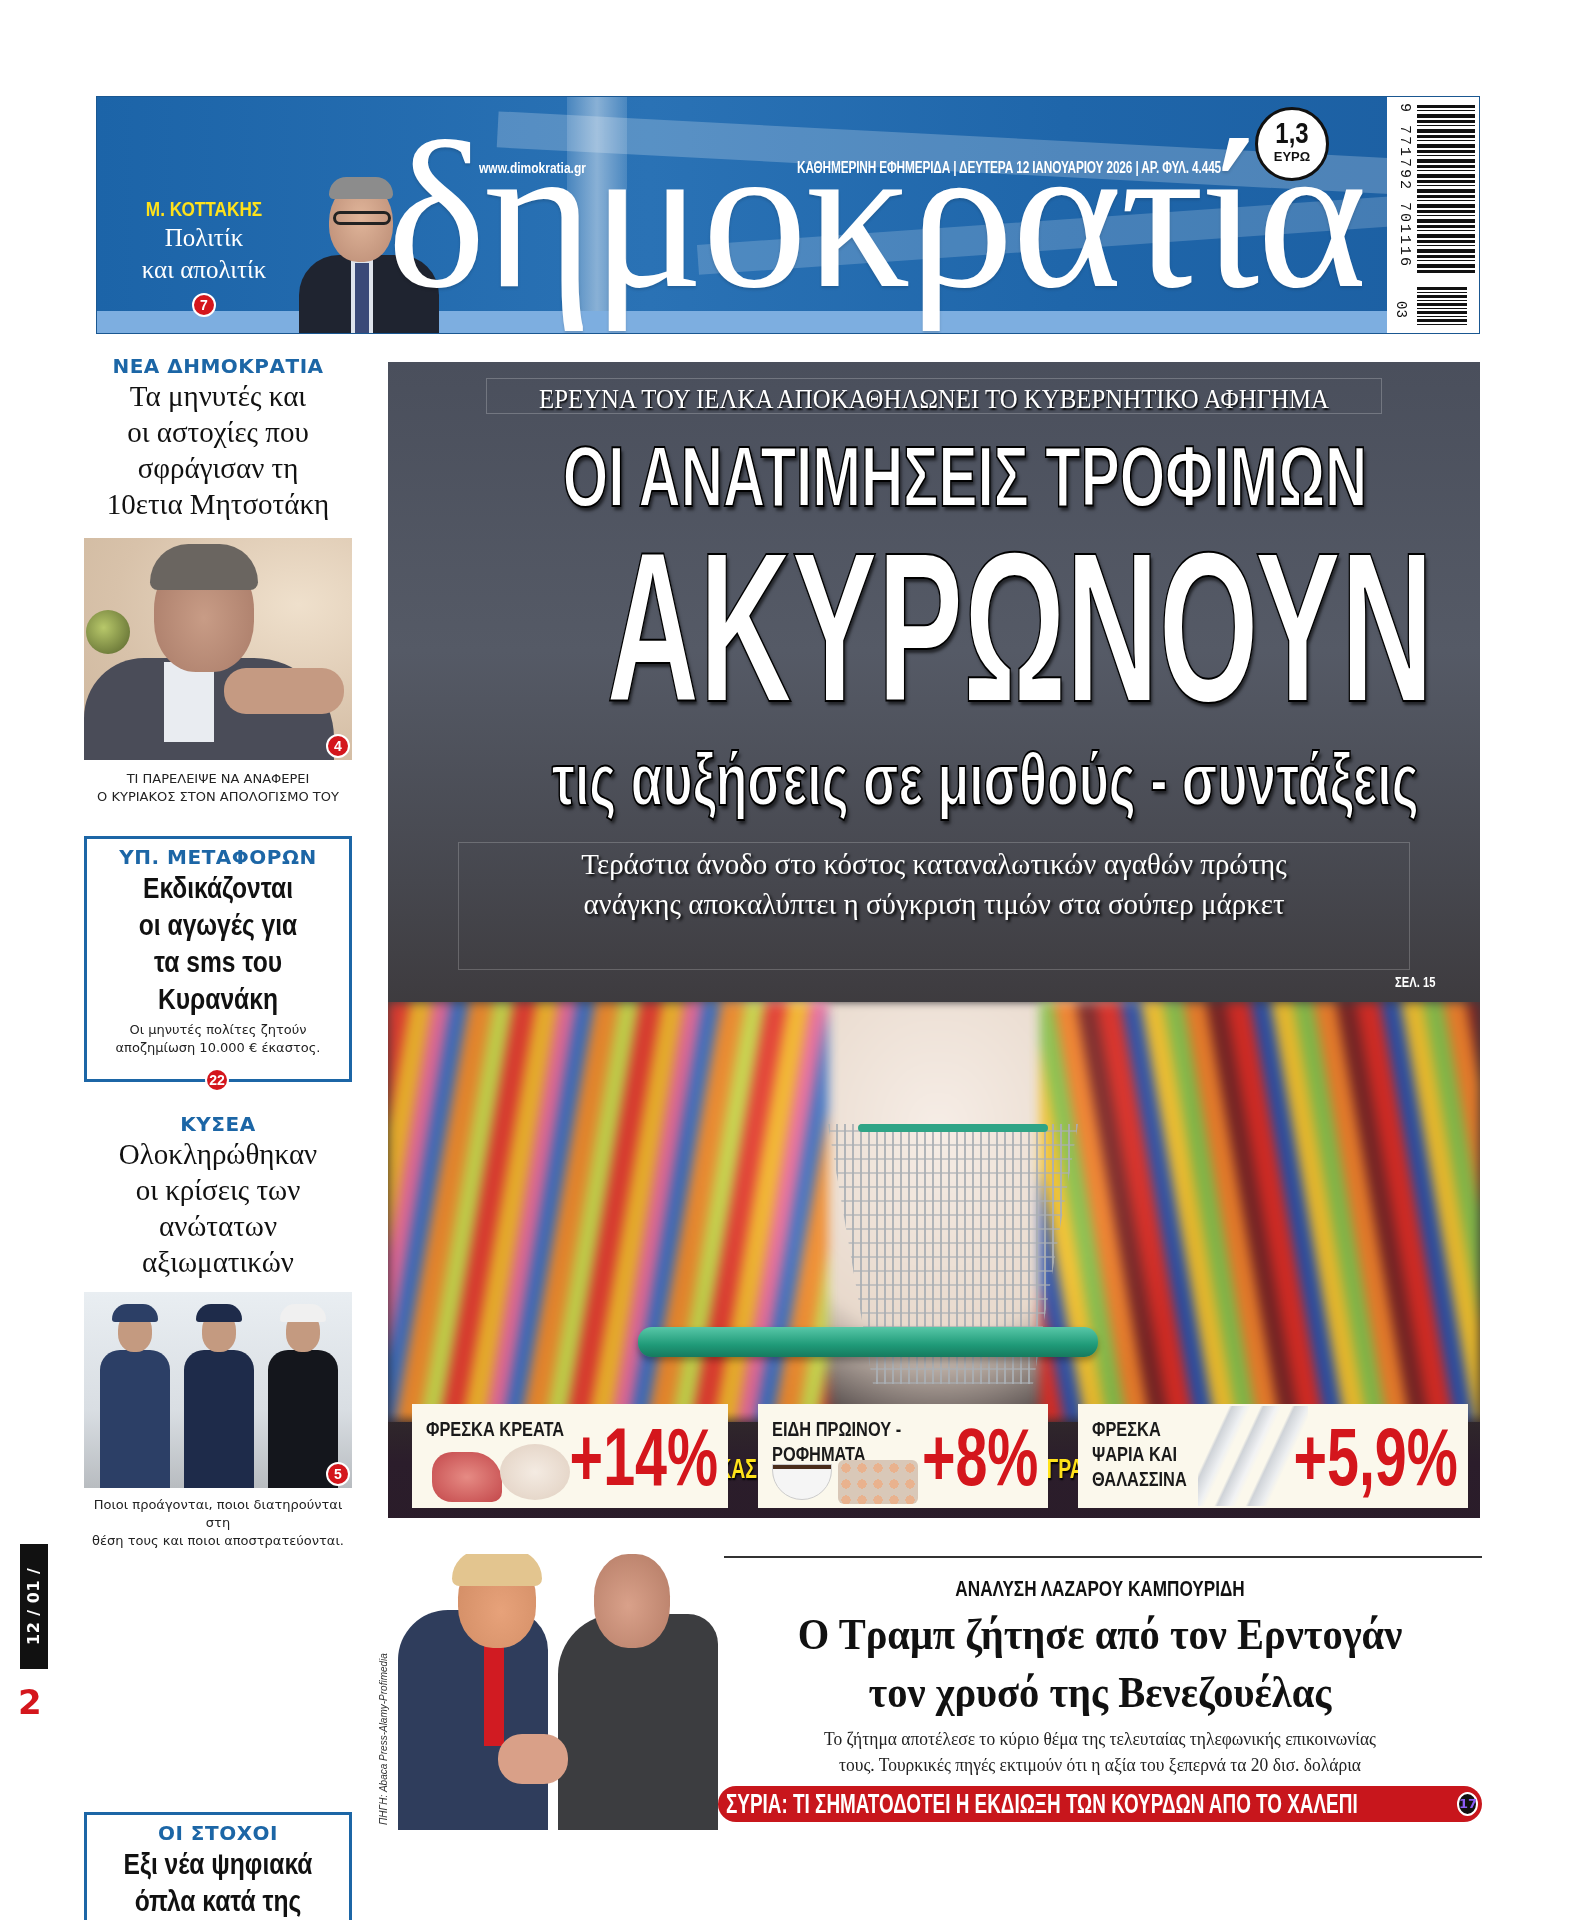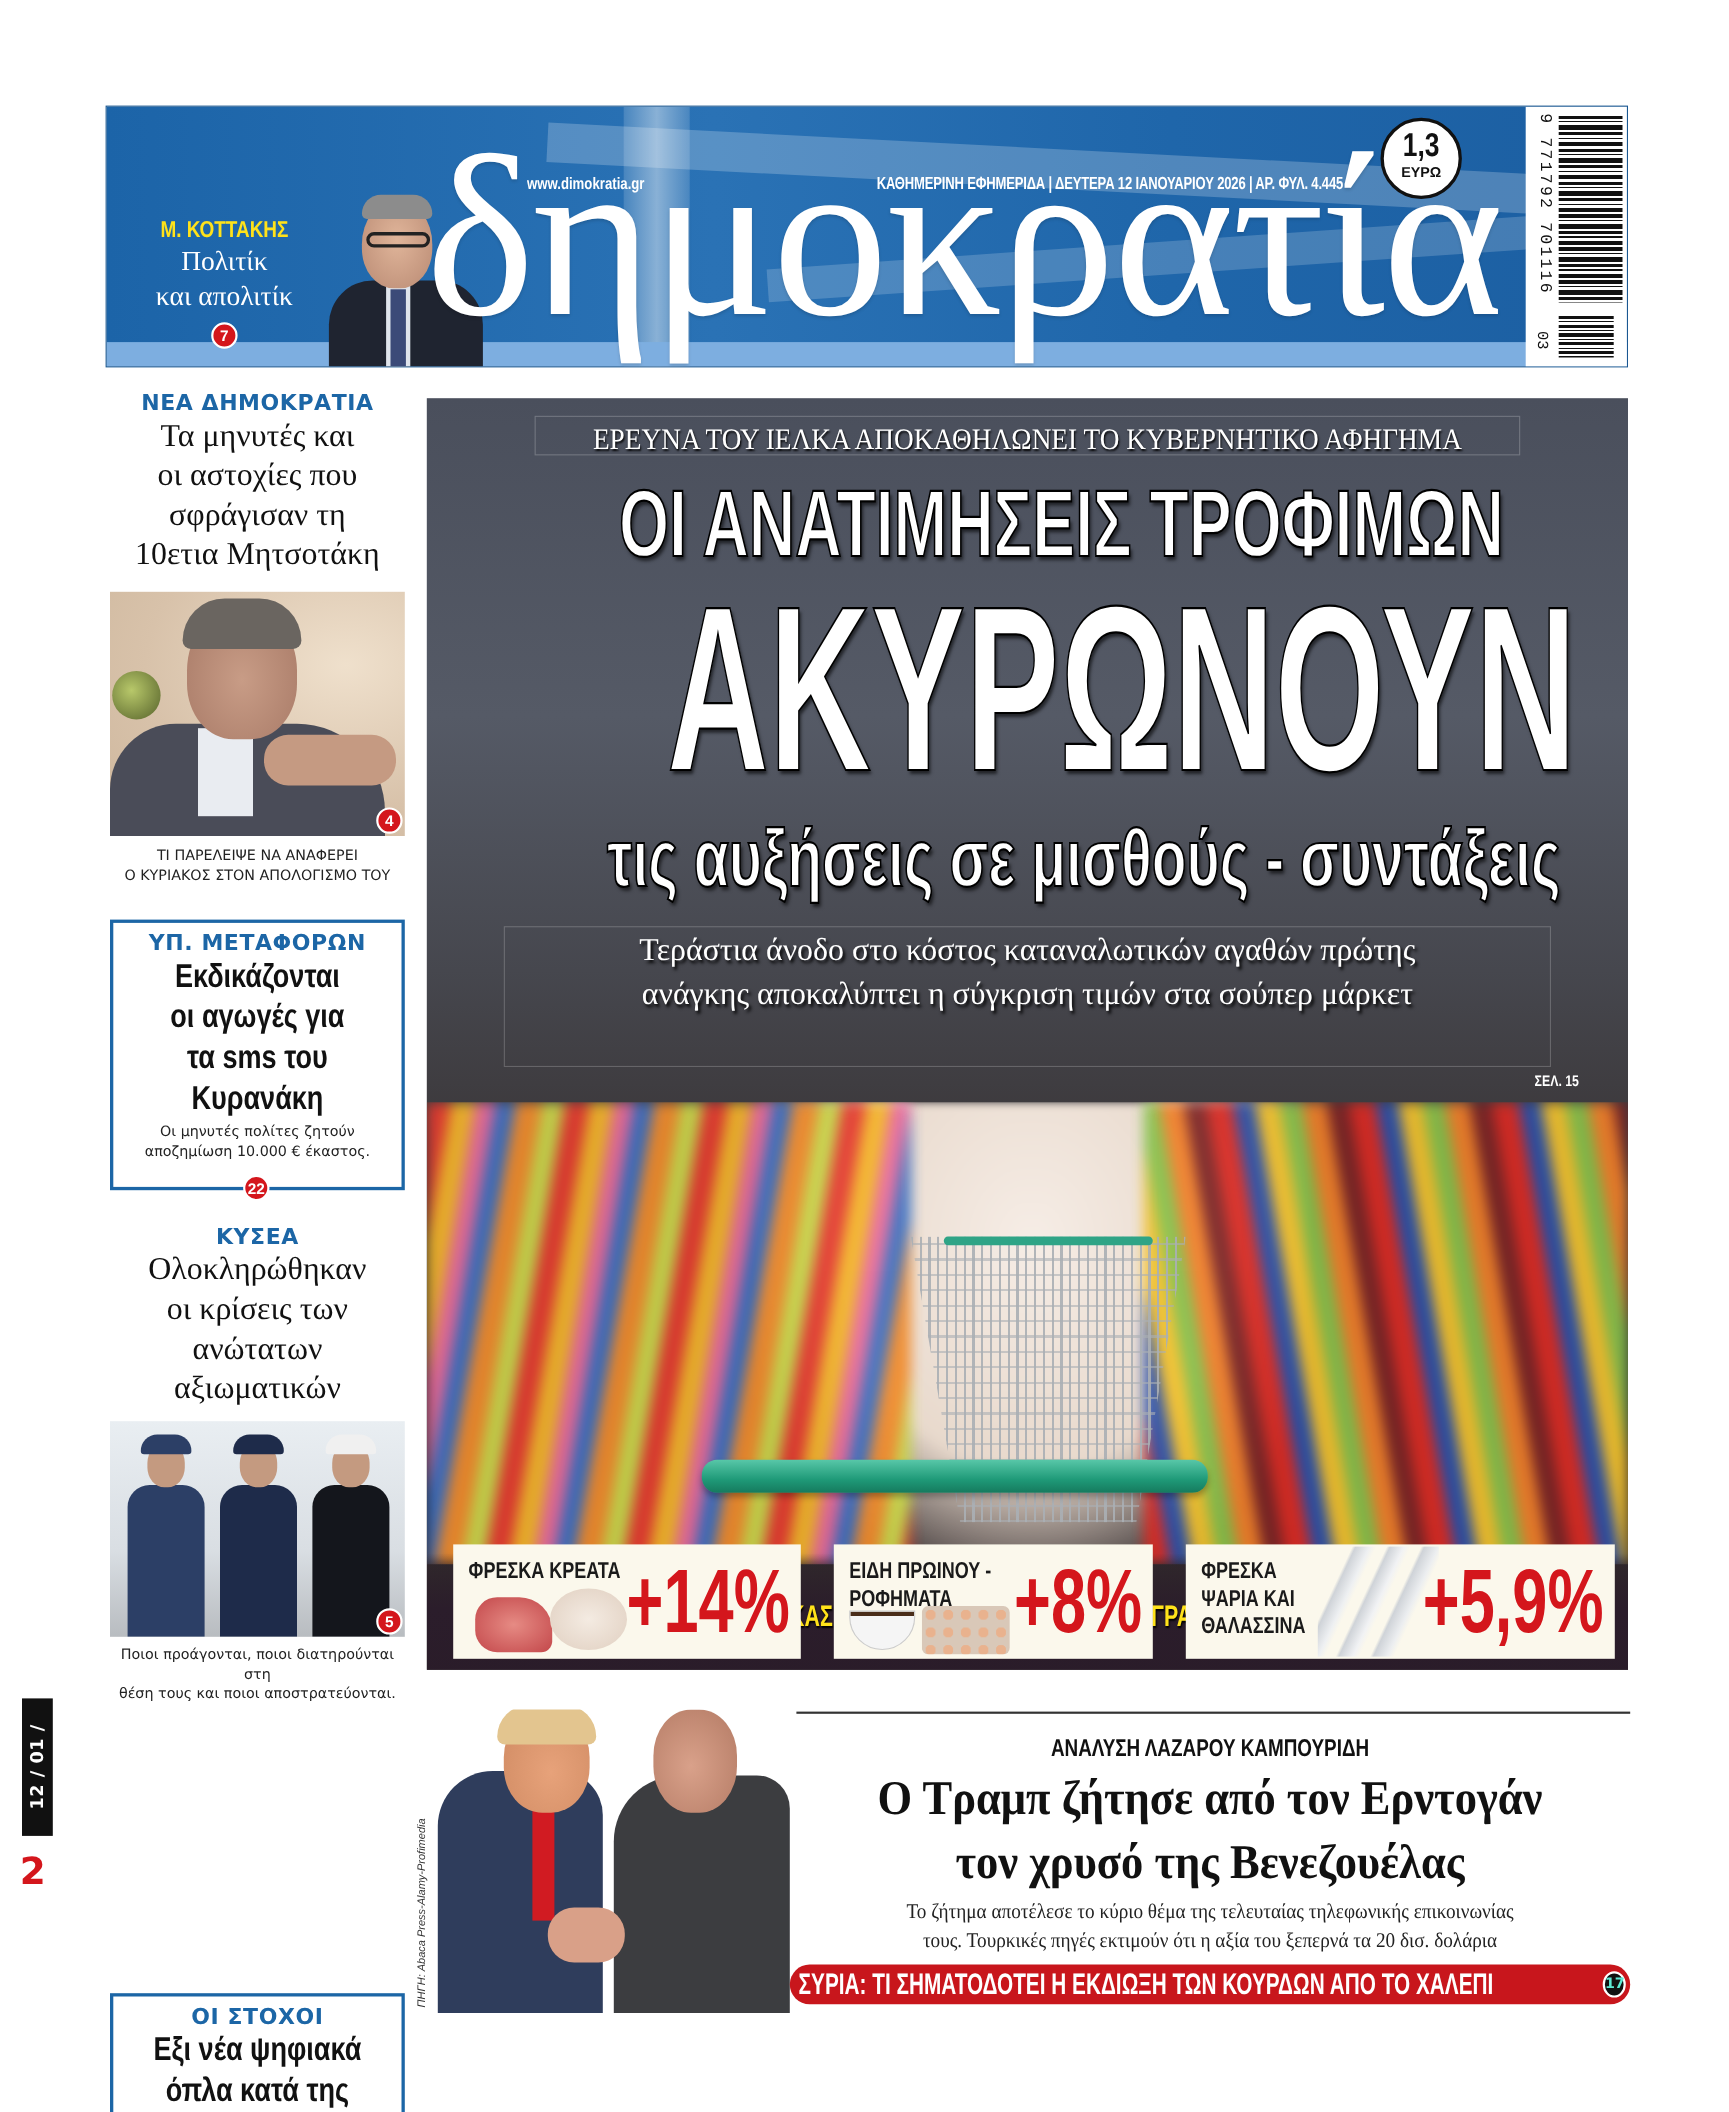--- a/index.html
+++ b/index.html
@@ -38,21 +38,21 @@
   .price-cur { display: block; font-size: 13px; font-weight: bold; line-height: 14px; }
   .barcode { position: absolute; left: 1290px; top: 0; width: 94px; height: 238px; background: #ffffff; }
   .bc-bars { position: absolute; left: 30px; top: 8px; width: 58px; height: 170px;
     background: repeating-linear-gradient(180deg, #111 0 3px, #fff 3px 5px, #111 5px 6px, #fff 6px 9px, #111 9px 13px, #fff 13px 15px); }
   .bc-bars2 { position: absolute; left: 30px; top: 190px; width: 50px; height: 38px;
     background: repeating-linear-gradient(180deg, #111 0 3px, #fff 3px 5px, #111 5px 6px, #fff 6px 8px); }
   .bc-digits { position: absolute; left: 4px; top: 6px; width: 22px; height: 180px; writing-mode: vertical-rl; font-family: "Liberation Mono", monospace; font-size: 15px; color: #111; letter-spacing: 2px; }
   .bc-addon { position: absolute; left: 6px; top: 204px; writing-mode: vertical-rl; font-family: "Liberation Mono", monospace; font-size: 14px; }
 
   
-  .side { position: absolute; left: 100px; width: 268px; text-align: center; }
+  .side { position: absolute; left: 84px; width: 268px; text-align: center; }
   .kicker { font-family: "DejaVu Sans", sans-serif; font-weight: bold; color: #1c66a6; font-size: 20px; letter-spacing: 0.5px; }
   .serif-head { font-family: "Liberation Serif", serif; color: #111; font-size: 29px; line-height: 36px; }
   .cond-head { font-family: "Liberation Sans", sans-serif; font-weight: bold; color: #111; font-size: 30px; line-height: 37px; transform: scaleX(0.82); }
   .caption { font-family: "DejaVu Sans", sans-serif; font-size: 13px; color: #222; line-height: 18px; }
   .boxed { border: 3px solid #1c66a6; padding: 6px 4px 22px; position: relative; }
   .boxed .page-badge { position: absolute; left: 50%; bottom: -13px; margin-left: -13px; }
 
   .photo { position: relative; width: 268px; overflow: hidden; }
   .photo .page-badge { position: absolute; right: 2px; bottom: 2px; }
 
@@ -127,21 +127,21 @@
   .er-body { position: absolute; left: 170px; top: 60px; width: 160px; height: 216px; background: #3c3d40; border-radius: 60px 30px 0 0; }
   .er-head { position: absolute; left: 206px; top: 0; width: 76px; height: 94px; border-radius: 45%; background: radial-gradient(ellipse at 45% 55%, #d9a18a, #b37a64); }
   .handshake { position: absolute; left: 110px; top: 180px; width: 70px; height: 50px; border-radius: 24px; background: #d9a088; }
   .credit { position: absolute; left: 378px; top: 1605px; width: 14px; height: 220px; writing-mode: vertical-rl; transform: rotate(180deg); font-size: 10px; font-style: italic; color: #333; white-space: nowrap; }
 
   .story-kicker { position: absolute; left: 730px; top: 1576px; width: 740px; text-align: center; font-family: "Liberation Sans", sans-serif; font-weight: bold; font-size: 22px; color: #111; transform: scaleX(0.78); white-space: nowrap; }
   .story-head { position: absolute; left: 720px; top: 1606px; width: 760px; text-align: center; font-family: "Liberation Serif", serif; font-weight: bold; font-size: 44px; line-height: 58px; color: #111; transform: scaleX(0.92); }
   .story-text { position: absolute; left: 720px; top: 1726px; width: 760px; text-align: center; font-family: "Liberation Serif", serif; font-size: 19px; line-height: 26px; color: #222; transform: scaleX(0.92); }
   .red-banner { position: absolute; left: 718px; top: 1786px; width: 764px; height: 36px; background: #c8161c; color: #fff; font-family: "Liberation Sans", sans-serif; font-weight: bold; font-size: 27px; line-height: 36px; padding-left: 8px; white-space: nowrap; overflow: hidden; border-radius: 18px; }
   .red-banner-text { display: inline-block; transform: scaleX(0.7); transform-origin: left center; }
-  .banner-badge { position: absolute; right: 4px; top: 6px; width: 21px; height: 24px; border-radius: 50%; background: #111; color: #5eead4; font-size: 13px; line-height: 20px; text-align: center; border: 2px solid #fff; font-family: "DejaVu Sans", sans-serif; }
+  .banner-badge { position: absolute; right: 4px; top: 6px; width: 21px; height: 24px; border-radius: 50%; background: #111; color: #8b5cf6; font-size: 13px; line-height: 20px; text-align: center; border: 2px solid #fff; font-family: "DejaVu Sans", sans-serif; }
 </style>
 </head>
 <body>
 
 <header class="masthead">
   <div class="flag-stripe flag-cross-v"></div>
   <div class="flag-stripe flag-cross-h"></div>
   <div class="flag-stripe flag-band2"></div>
   <div class="masthead-bottom"></div>
 

